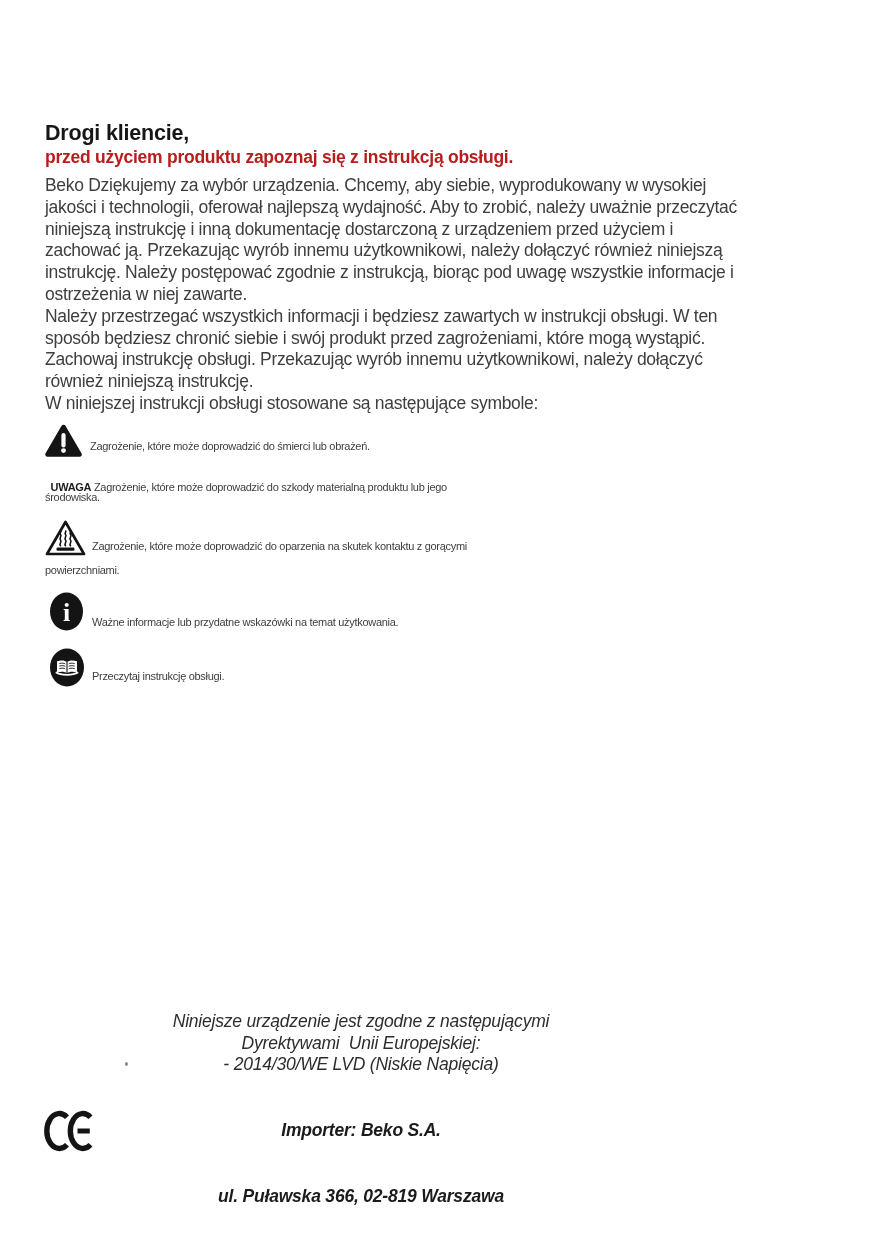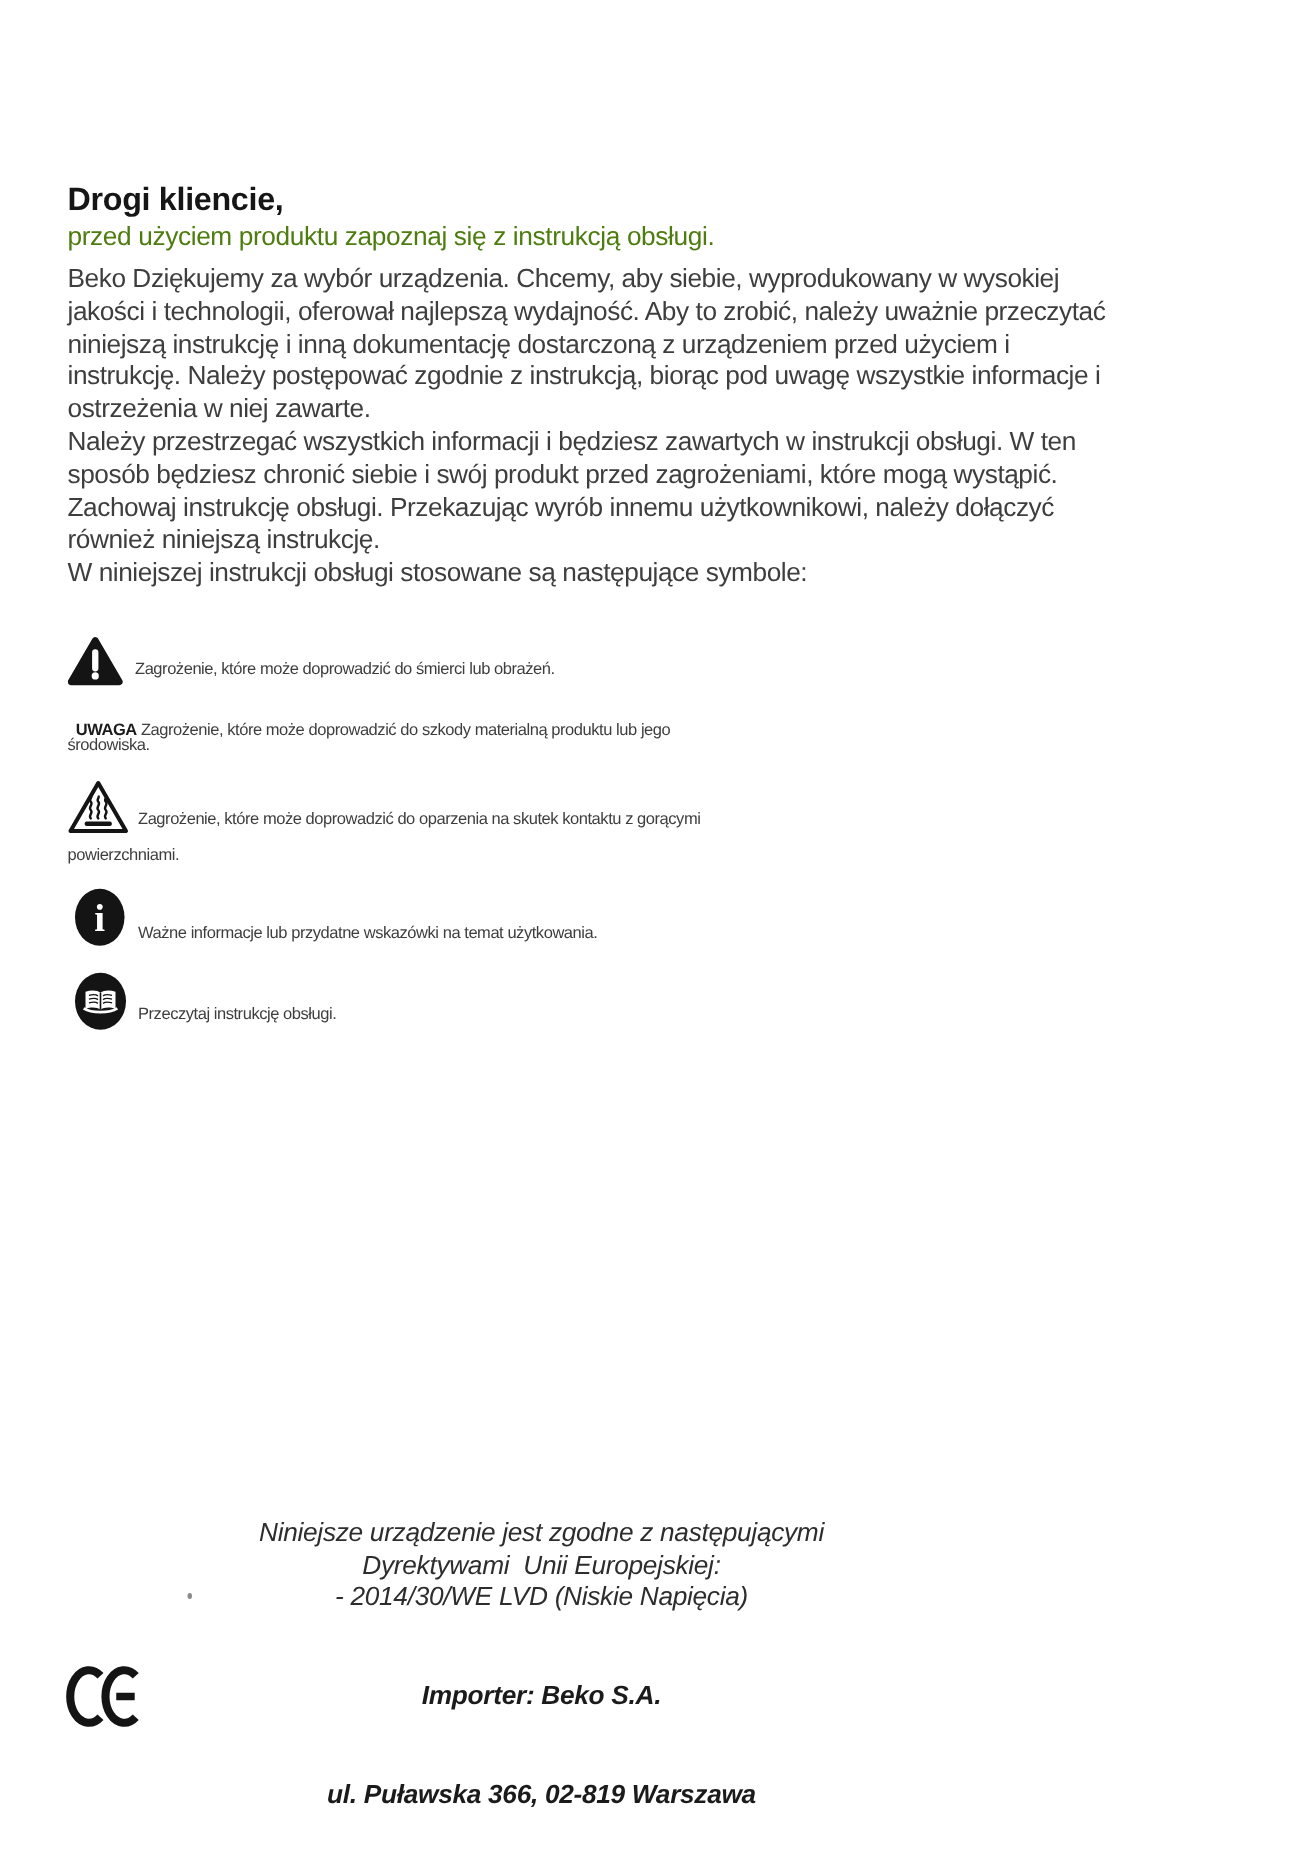--- a/index.html
+++ b/index.html
@@ -6,21 +6,21 @@
   body{
     width:872px;height:1240px;background:#ffffff;position:relative;
     font-family:"Liberation Sans", sans-serif;color:#3e3e3e;overflow:hidden;
   }
   .abs{position:absolute;}
   .title{
     left:45px;top:97px;font-size:21.5px;font-weight:700;color:#161616;
     letter-spacing:-0.2px;white-space:pre;margin-top:24px;
   }
   .subtitle{
-    left:45px;top:147px;font-size:17.5px;font-weight:400;color:#4d7c0f;
+    left:45px;top:147px;font-size:17.5px;font-weight:700;color:#b91c1c;
     letter-spacing:-0.25px;white-space:pre;
   }
   .para{left:45px;top:175px;}
   .t-line{
     font-size:17.5px;color:#3e3e3e;letter-spacing:-0.3px;
     line-height:21.8px;height:21.8px;white-space:pre;
   }
   .sym-text{
     font-size:11px;color:#3e3e3e;letter-spacing:-0.3px;white-space:pre;
   }
@@ -39,20 +39,21 @@
 <body>
 
 <div class="abs title">Drogi kliencie,</div>
 
 <div class="abs subtitle">przed użyciem produktu zapoznaj się z instrukcją obsługi.</div>
 
 <div class="abs para">
   <div class="t-line">Beko Dziękujemy za wybór urządzenia. Chcemy, aby siebie, wyprodukowany w wysokiej</div>
   <div class="t-line">jakości i technologii, oferował najlepszą wydajność. Aby to zrobić, należy uważnie przeczytać</div>
   <div class="t-line">niniejszą instrukcję i inną dokumentację dostarczoną z urządzeniem przed użyciem i</div>
+  <div class="t-line">zachować ją. Przekazując wyrób innemu użytkownikowi, należy dołączyć również niniejszą</div>
   <div class="t-line">instrukcję. Należy postępować zgodnie z instrukcją, biorąc pod uwagę wszystkie informacje i</div>
   <div class="t-line">ostrzeżenia w niej zawarte.</div>
   <div class="t-line">Należy przestrzegać wszystkich informacji i będziesz zawartych w instrukcji obsługi. W ten</div>
   <div class="t-line">sposób będziesz chronić siebie i swój produkt przed zagrożeniami, które mogą wystąpić.</div>
   <div class="t-line">Zachowaj instrukcję obsługi. Przekazując wyrób innemu użytkownikowi, należy dołączyć</div>
   <div class="t-line">również niniejszą instrukcję.</div>
   <div class="t-line">W niniejszej instrukcji obsługi stosowane są następujące symbole:</div>
 </div>
 
 <svg class="abs" style="left:45px;top:424px" width="37" height="34" viewBox="0 0 37 34">

